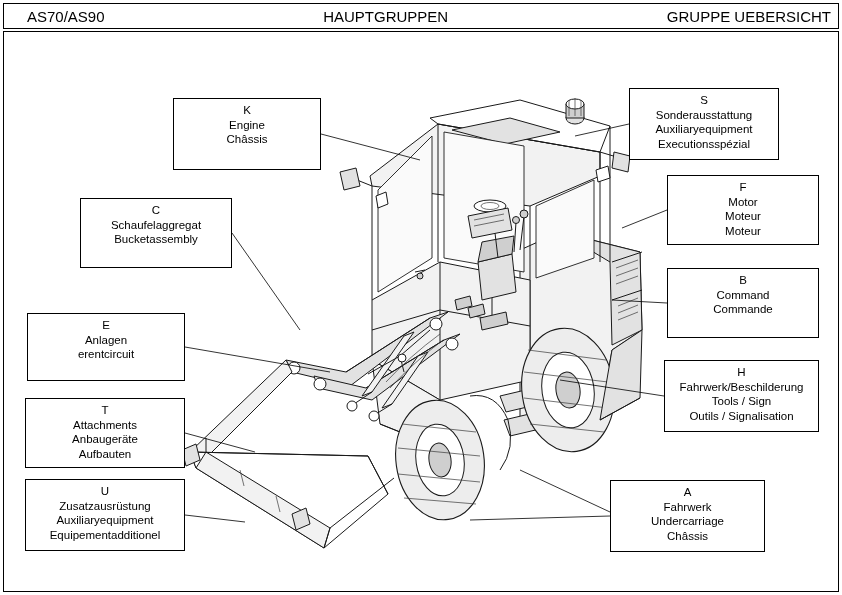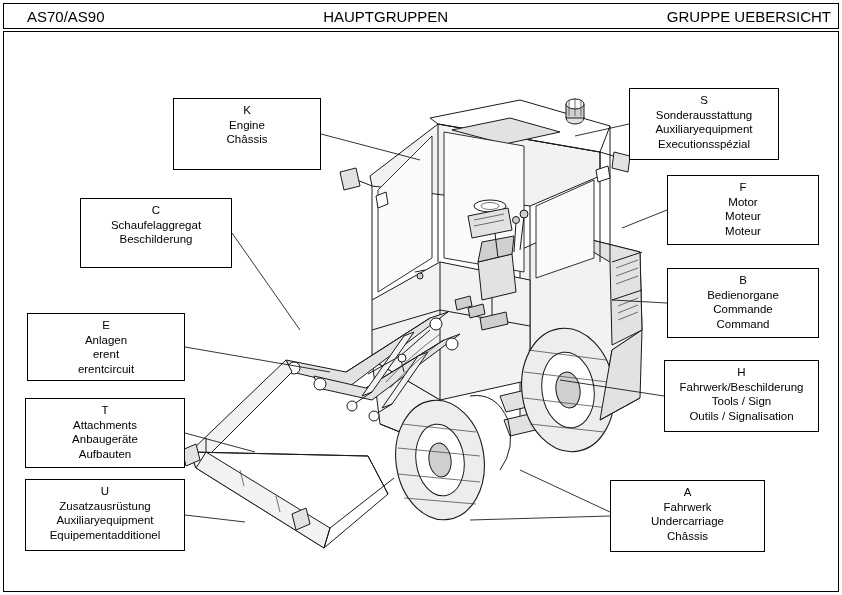--- a/index.html
+++ b/index.html
@@ -263,38 +263,36 @@
       </div>
       <div class="callout" style="left: 629px; top: 88px; width: 150px; height: 72px;">
         <span class="code">S</span>
         <span class="line">Sonderausstattung</span>
         <span class="line">Auxiliaryequipment</span>
         <span class="line">Executionsspézial</span>
       </div>
       <div class="callout" style="left: 80px; top: 198px; width: 152px; height: 70px;">
         <span class="code">C</span>
         <span class="line">Schaufelaggregat</span>
-        <span class="line">Beschilderung</span>
+        <span class="line">Bucketassembly</span>
       </div>
       <div class="callout" style="left: 667px; top: 175px; width: 152px; height: 70px;">
         <span class="code">F</span>
         <span class="line">Motor</span>
         <span class="line">Moteur</span>
         <span class="line">Moteur</span>
       </div>
       <div class="callout" style="left: 667px; top: 268px; width: 152px; height: 70px;">
         <span class="code">B</span>
-        <span class="line">Bedienorgane</span>
+        <span class="line">Command</span>
         <span class="line">Commande</span>
-        <span class="line">Command</span>
       </div>
       <div class="callout" style="left: 27px; top: 313px; width: 158px; height: 68px;">
         <span class="code">E</span>
         <span class="line">Anlagen</span>
-        <span class="line">erent</span>
         <span class="line">erentcircuit</span>
       </div>
       <div class="callout" style="left: 664px; top: 360px; width: 155px; height: 72px;">
         <span class="code">H</span>
         <span class="line">Fahrwerk/Beschilderung</span>
         <span class="line">Tools / Sign</span>
         <span class="line">Outils / Signalisation</span>
       </div>
       <div class="callout" style="left: 25px; top: 398px; width: 160px; height: 70px;">
         <span class="code">T</span>

